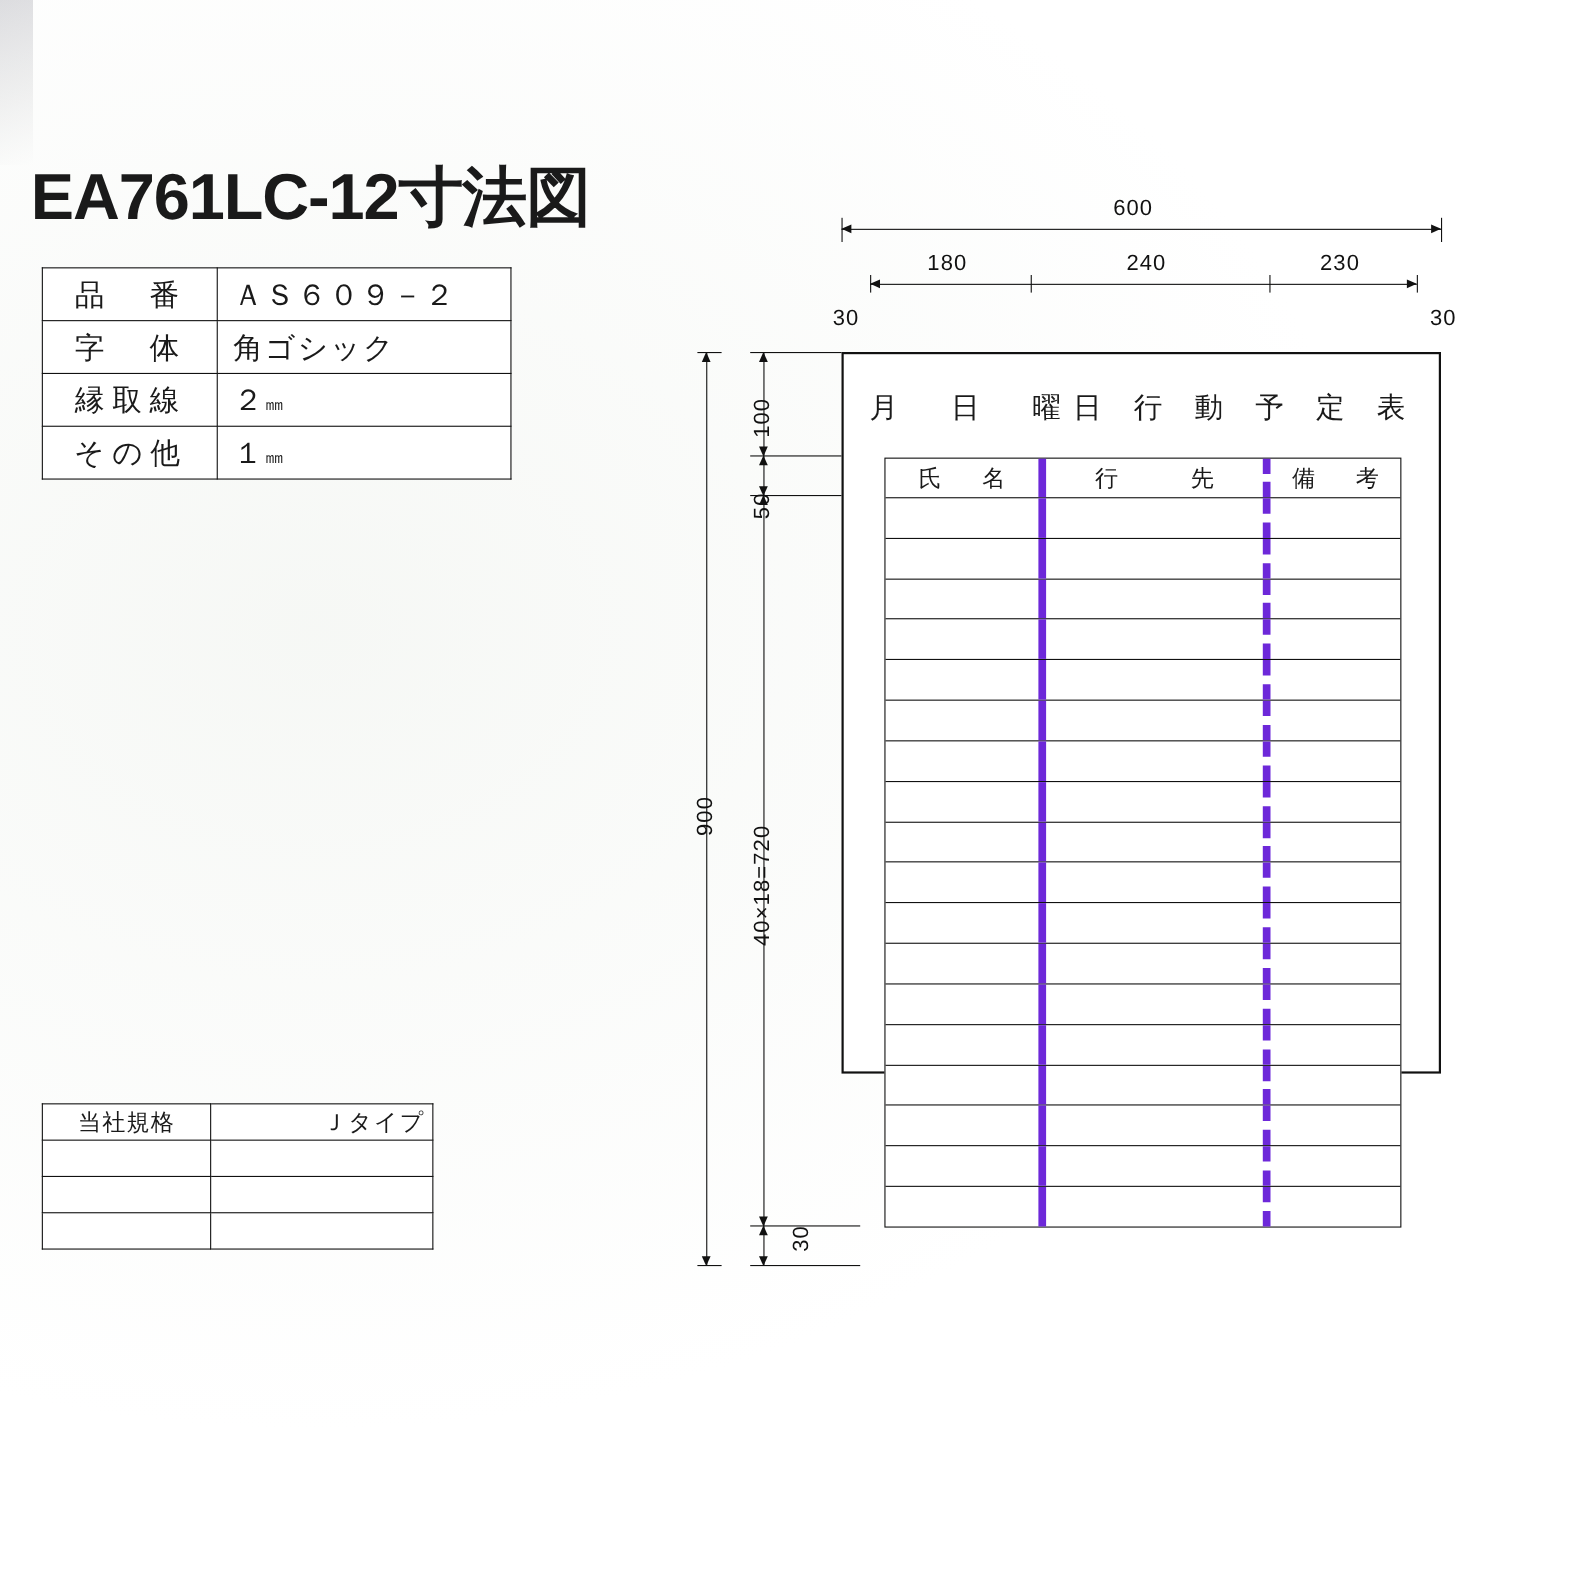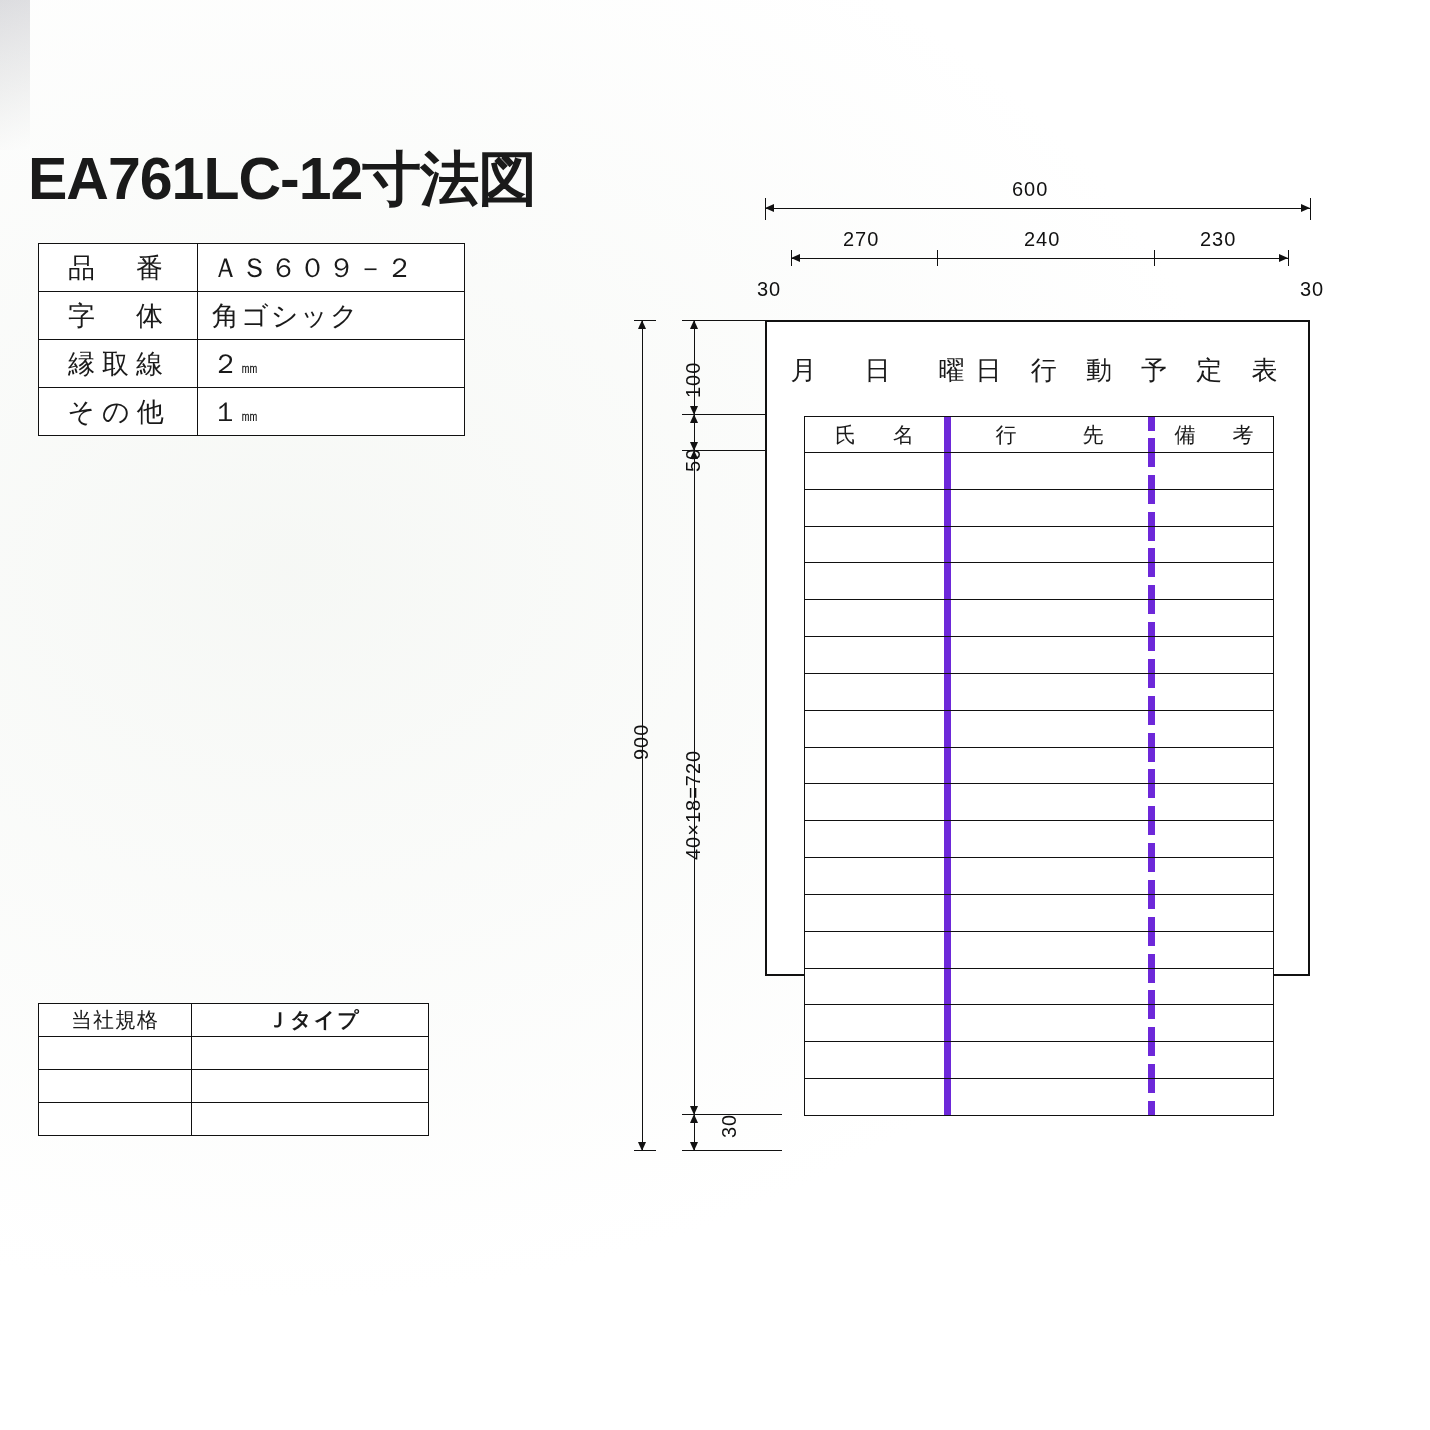--- a/index.html
+++ b/index.html
@@ -74,41 +74,40 @@
   .unit {
     font-size: 17px;
     letter-spacing: 0;
   }
 
   
   .std-table {
     position: absolute;
     left: 38px;
     top: 1003px;
-    width: 391px;
+    width: 356px;
     border-collapse: collapse;
     background: #fff;
   }
   .std-table td {
     border: 1px solid #111;
     height: 32px;
     font-size: 21px;
     padding: 0 6px;
     vertical-align: middle;
   }
   .std-table td.label {
     width: 140px;
     text-align: center;
     letter-spacing: 1px;
   }
   .std-table td.value {
-    text-align: center;
+    text-align: right;
     padding-left: 14px;
     letter-spacing: 2px;
-    font-weight: bold;
   }
 
   
   #drawing {
     position: absolute;
     left: 600px;
     top: 160px;
     width: 800px;
     height: 1030px;
   }
@@ -281,21 +280,21 @@
   <div class="dim-line v-line" style="left:710px; top:38px; height:22px;"></div>
   <div class="dim-text" style="left:412px; top:18px;">600</div>
 
   <div class="dim-line h-line" style="left:191px; top:98px; width:497px;"></div>
   <div class="arrow-l" style="left:191px; top:94px;"></div>
   <div class="arrow-r" style="left:679px; top:94px;"></div>
   <div class="tick" style="left:191px; top:90px;"></div>
   <div class="tick" style="left:337px; top:90px;"></div>
   <div class="tick" style="left:554px; top:90px;"></div>
   <div class="tick" style="left:688px; top:90px;"></div>
-  <div class="dim-text" style="left:243px; top:68px;">270</div>
+  <div class="dim-text" style="left:243px; top:68px;">180</div>
   <div class="dim-text" style="left:424px; top:68px;">240</div>
   <div class="dim-text" style="left:600px; top:68px;">230</div>
 
   <div class="dim-text" style="left:157px; top:118px;">30</div>
   <div class="dim-text" style="left:700px; top:118px;">30</div>
 
   <div class="dim-line v-line" style="left:42px; top:160px; height:830px;"></div>
   <div class="arrow-u" style="left:38px; top:160px;"></div>
   <div class="arrow-d" style="left:38px; top:982px;"></div>
   <div class="dim-line h-line" style="left:34px; top:160px; width:22px;"></div>

